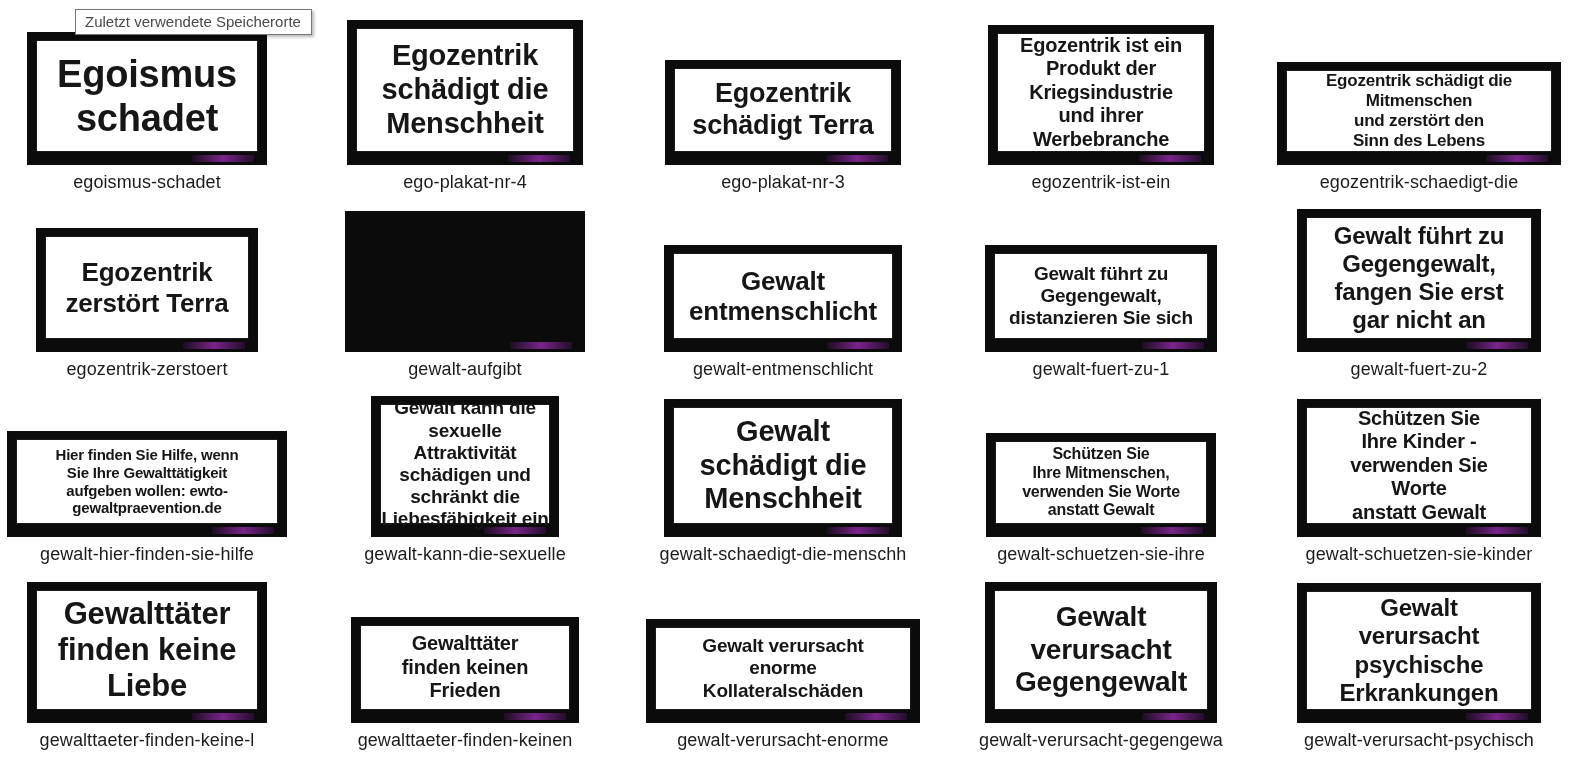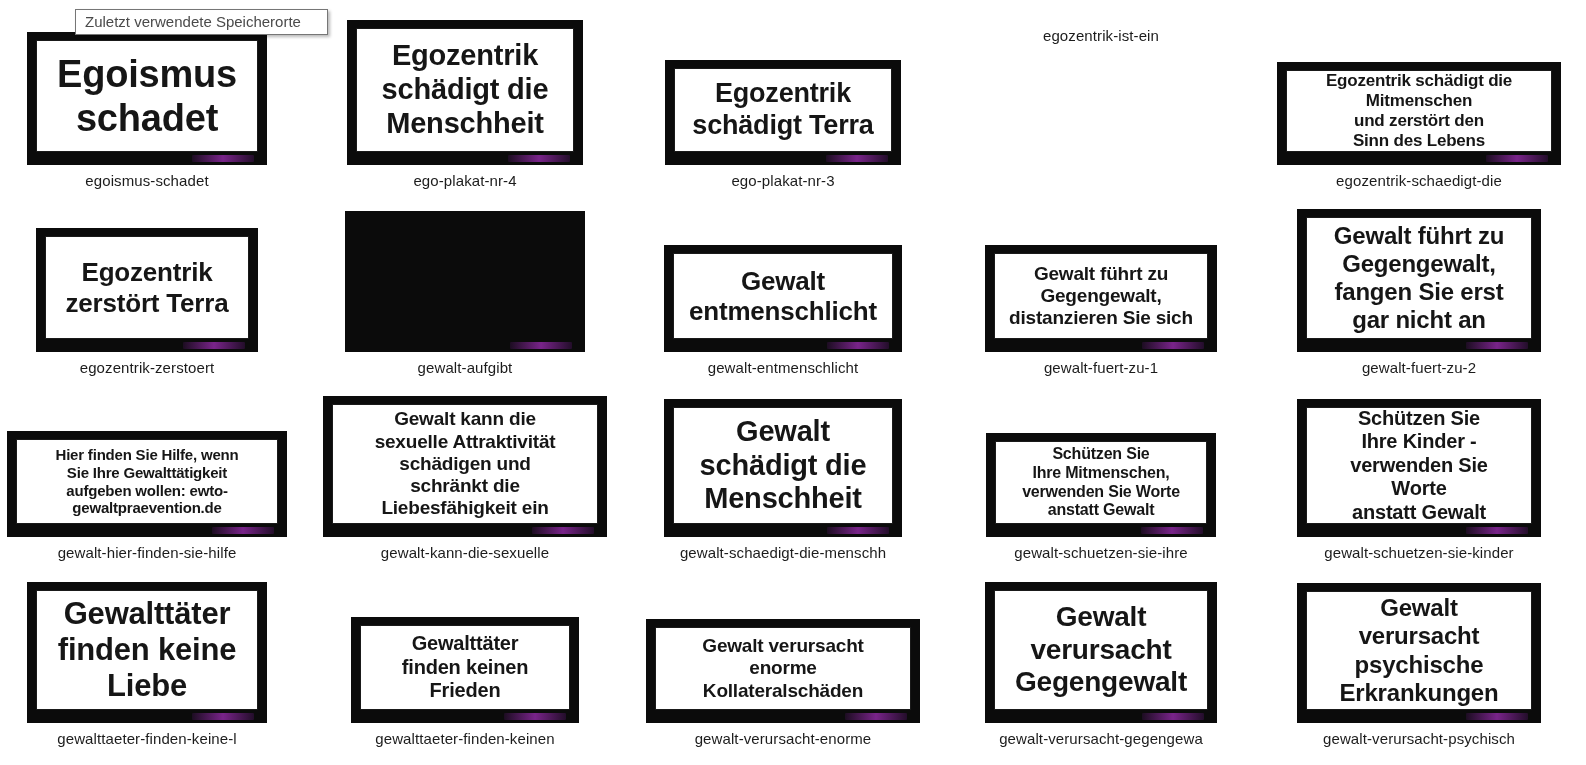--- a/index.html
+++ b/index.html
@@ -5,30 +5,30 @@
   html,body{margin:0;padding:0;}
   body{
     width:1586px;height:765px;overflow:hidden;background:#ffffff;
     font-family:"Liberation Sans","DejaVu Sans",sans-serif;
     position:relative;
   }
   
   .tooltip{
     position:absolute;left:75px;top:9px;z-index:50;
     background:#ffffff;border:1px solid #767676;
-    padding:3px 26px 4px 9px;font-size:15px;color:#4a4a4a;
+    padding:3px 10px 4px 9px;font-size:15px;color:#4a4a4a;
     box-shadow:2px 2px 3px rgba(0,0,0,0.28);white-space:nowrap;
   }
   
   .cell{position:absolute;width:290px;display:flex;flex-direction:column;align-items:center;}
   .r1{top:20px}.r2{top:207px}.r3{top:392px}.r4{top:578px}
   .c1{left:2px}.c2{left:320px}.c3{left:638px}.c4{left:956px}.c5{left:1274px}
   .poster-slot{height:145px;display:flex;align-items:flex-end;justify-content:center;}
   .caption{
-    margin-top:7px;font-size:15px;color:#1c1c1c;
+    margin-top:7px;font-size:18px;color:#1c1c1c;
     white-space:nowrap;letter-spacing:0.1px;
   }
   
   .poster{
     position:relative;box-sizing:border-box;background:#0b0b0b;
     padding:8px 9px 13px 9px;
   }
   .poster-inner{
     width:100%;height:100%;background:#ffffff;
     display:flex;align-items:center;justify-content:center;
@@ -48,21 +48,21 @@
   .p1{width:236px;height:145px}.p1 .poster-text{font-size:29px}
   .p2{width:236px;height:105px}.p2 .poster-text{font-size:27px}
   .p3{width:226px;height:140px}.p3 .poster-text{font-size:20px}
   .p4{width:284px;height:103px}.p4 .poster-text{font-size:17px}
   .p5{width:222px;height:124px}.p5 .poster-text{font-size:26px}
   .p6{width:240px;height:141px}.p6 .poster-text{font-size:20px}
   .p7{width:238px;height:107px}.p7 .poster-text{font-size:26px}
   .p8{width:232px;height:107px}.p8 .poster-text{font-size:19px}
   .p9{width:244px;height:143px}.p9 .poster-text{font-size:24px}
   .p10{width:280px;height:106px}.p10 .poster-text{font-size:15px}
-  .p11{width:284px;height:141px}.p11 .poster-text{font-size:19px}
+  .p11{width:188px;height:141px}.p11 .poster-text{font-size:19px}
   .p12{width:238px;height:138px}.p12 .poster-text{font-size:29px}
   .p13{width:230px;height:104px}.p13 .poster-text{font-size:16px}
   .p14{width:244px;height:138px}.p14 .poster-text{font-size:20px}
   .p15{width:240px;height:141px}.p15 .poster-text{font-size:31px}
   .p16{width:228px;height:106px}.p16 .poster-text{font-size:20px}
   .p17{width:274px;height:104px}.p17 .poster-text{font-size:19px}
   .p18{width:232px;height:141px}.p18 .poster-text{font-size:28px}
   .p19{width:244px;height:140px}.p19 .poster-text{font-size:24px}
 </style>
 </head>
@@ -108,20 +108,32 @@
           <div class="poster-text">Egozentrik
 schädigt Terra</div>
         </div>
         <div class="watermark"></div>
       </div>
     </div>
     <div class="caption">ego-plakat-nr-3</div>
   </div>
 
   <div class="cell r1 c4">
+    <div class="poster-slot">
+      <div class="poster p3">
+        <div class="poster-inner">
+          <div class="poster-text">Egozentrik ist ein
+Produkt der
+Kriegsindustrie
+und ihrer
+Werbebranche</div>
+        </div>
+        <div class="watermark"></div>
+      </div>
+    </div>
     <div class="caption">egozentrik-ist-ein</div>
   </div>
 
   <div class="cell r1 c5">
     <div class="poster-slot">
       <div class="poster p4">
         <div class="poster-inner">
           <div class="poster-text">Egozentrik schädigt die
 Mitmenschen
 und zerstört den

